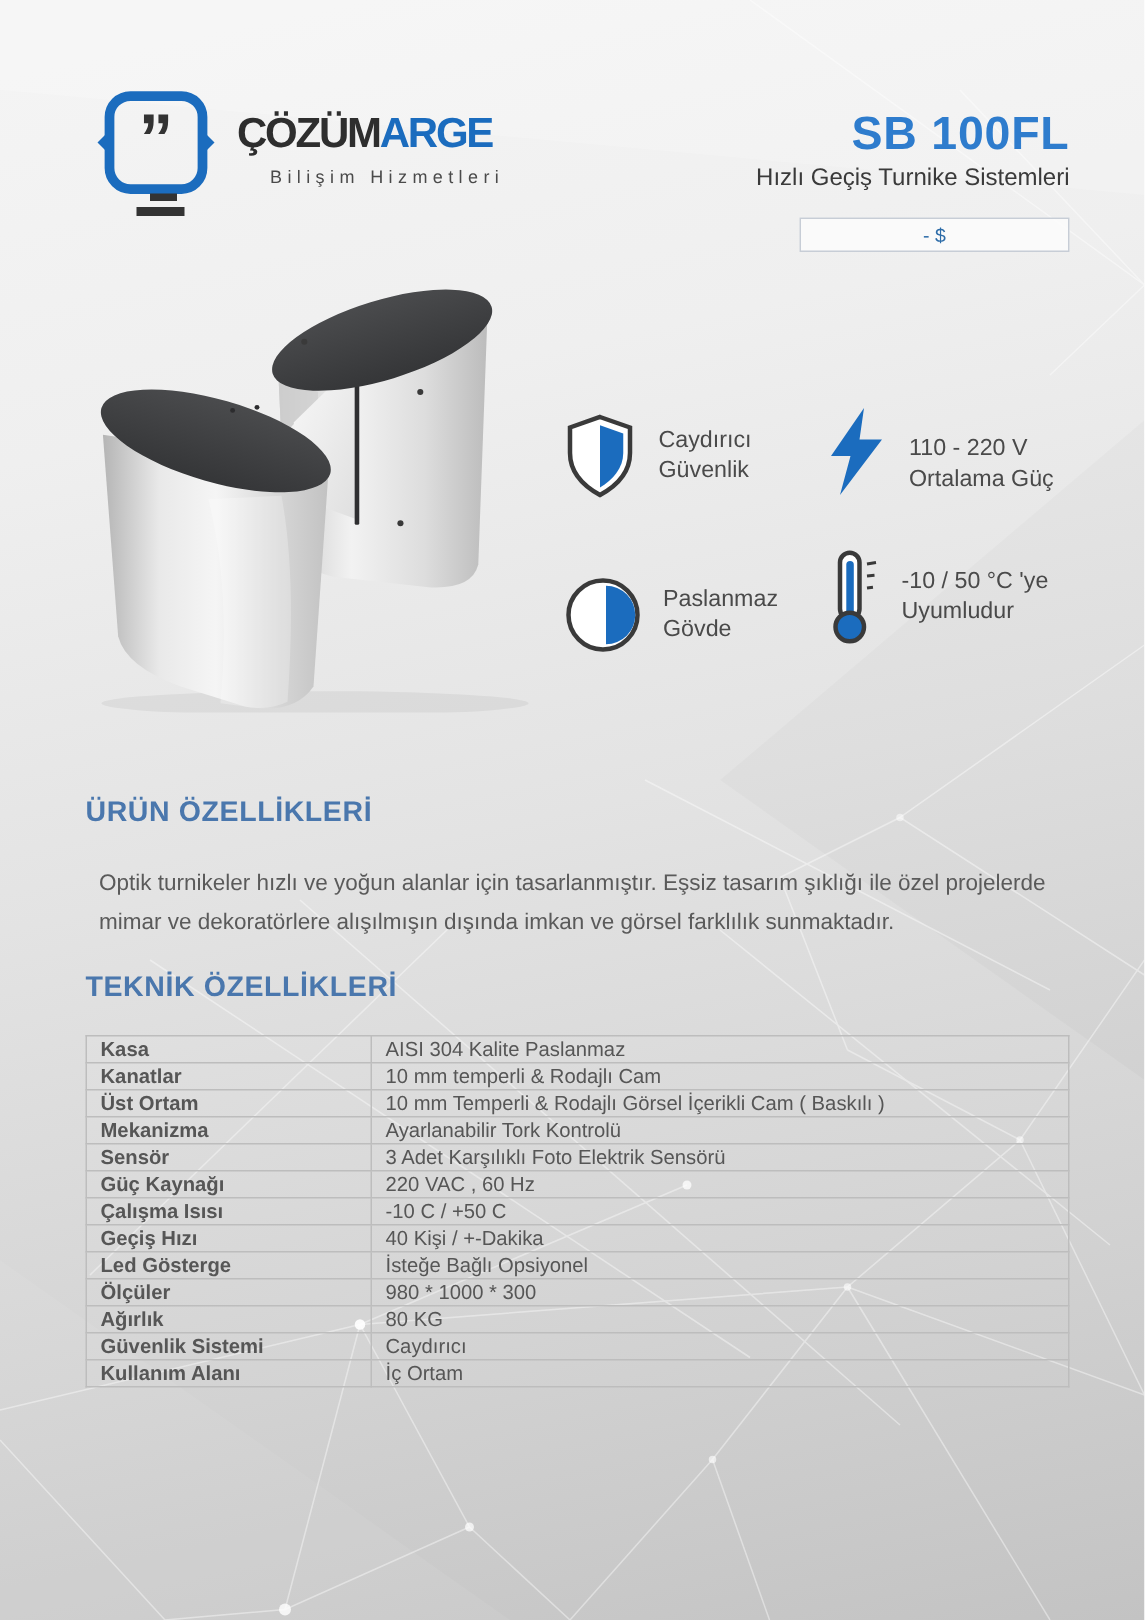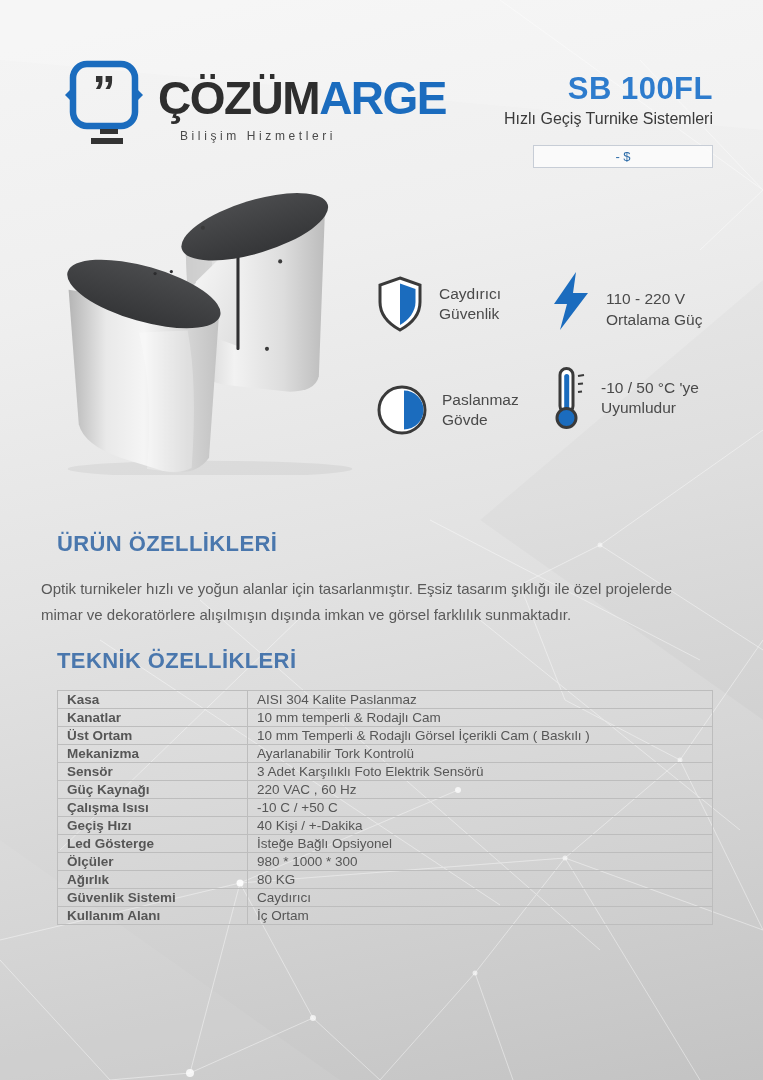--- a/index.html
+++ b/index.html
@@ -13,21 +13,21 @@
     position:relative; width:763px; height:1080px;
     background:linear-gradient(168deg,#f5f5f5 0%,#efefef 25%,#e3e3e3 50%,#d2d2d2 78%,#c3c3c3 100%);
     overflow:hidden;
   }
   .mesh { position:absolute; inset:0; pointer-events:none; }
 
   
   .logo { position:absolute; left:58px; top:55px; display:flex; }
   .logo-icon { width:92px; height:96px; }
   .logo-text { margin-left:8px; padding-top:20px; }
-  .logo-word { font-size:46px; font-weight:800; letter-spacing:-1.5px; line-height:1; white-space:nowrap; }
+  .logo-word { font-size:28px; font-weight:800; letter-spacing:-1.5px; line-height:1; white-space:nowrap; }
   .logo-word .dark { color:#2e2e2e; }
   .logo-word .blue { color:#1b6cbe; }
   .logo-tagline { margin-top:8px; font-size:12px; letter-spacing:3.6px; color:#4a4a4a; font-weight:500; padding-left:22px; }
 
   .head-right { position:absolute; right:50px; top:72px; width:340px; text-align:right; }
   .model { font-size:31px; font-weight:600; color:#2e7ccd; letter-spacing:.5px; line-height:1.1; }
   .model-sub { margin-top:4px; font-size:16px; font-weight:500; color:#3a3a3a; }
   .price-box {
     margin-top:17px; margin-left:auto; width:180px; height:23px;
     border:1px solid #c7cdd6; background:rgba(252,252,252,.8);
@@ -42,26 +42,26 @@
   .feature { position:absolute; display:flex; align-items:center; gap:14px; }
   .f1 { left:375px; top:276px; }
   .f2 { left:550px; top:272px;align-items:flex-end; }
   .f3 { left:376px; top:384px; }
   .f4 { left:551px; top:366px; }
   .feature .flabel { font-size:15.5px; color:#4a4a4a; line-height:1.32; font-weight:500; }
 
   
   .section-title {
     position:absolute; left:57px;
-    font-size:22px; font-weight:600; color:#4a77ad; letter-spacing:.4px;
+    font-size:19px; font-weight:600; color:#4a77ad; letter-spacing:.4px;
   }
   .t-urun { top:531px; }
   .t-teknik { top:648px; }
   .body-copy {
-    position:absolute; left:41px; top:576px; width:656px;
+    position:absolute; left:66px; top:576px; width:656px;
     font-size:15px; color:#5a5a5a; line-height:1.7;
   }
 
   
   .spec-table {
     position:absolute; left:57px; top:690px; width:656px;
     border-collapse:collapse; font-size:13.5px; color:#565656;
   }
   .spec-table td {
     border:1px solid #bdbdbd; padding:1px 9px; height:18px; line-height:15px;

